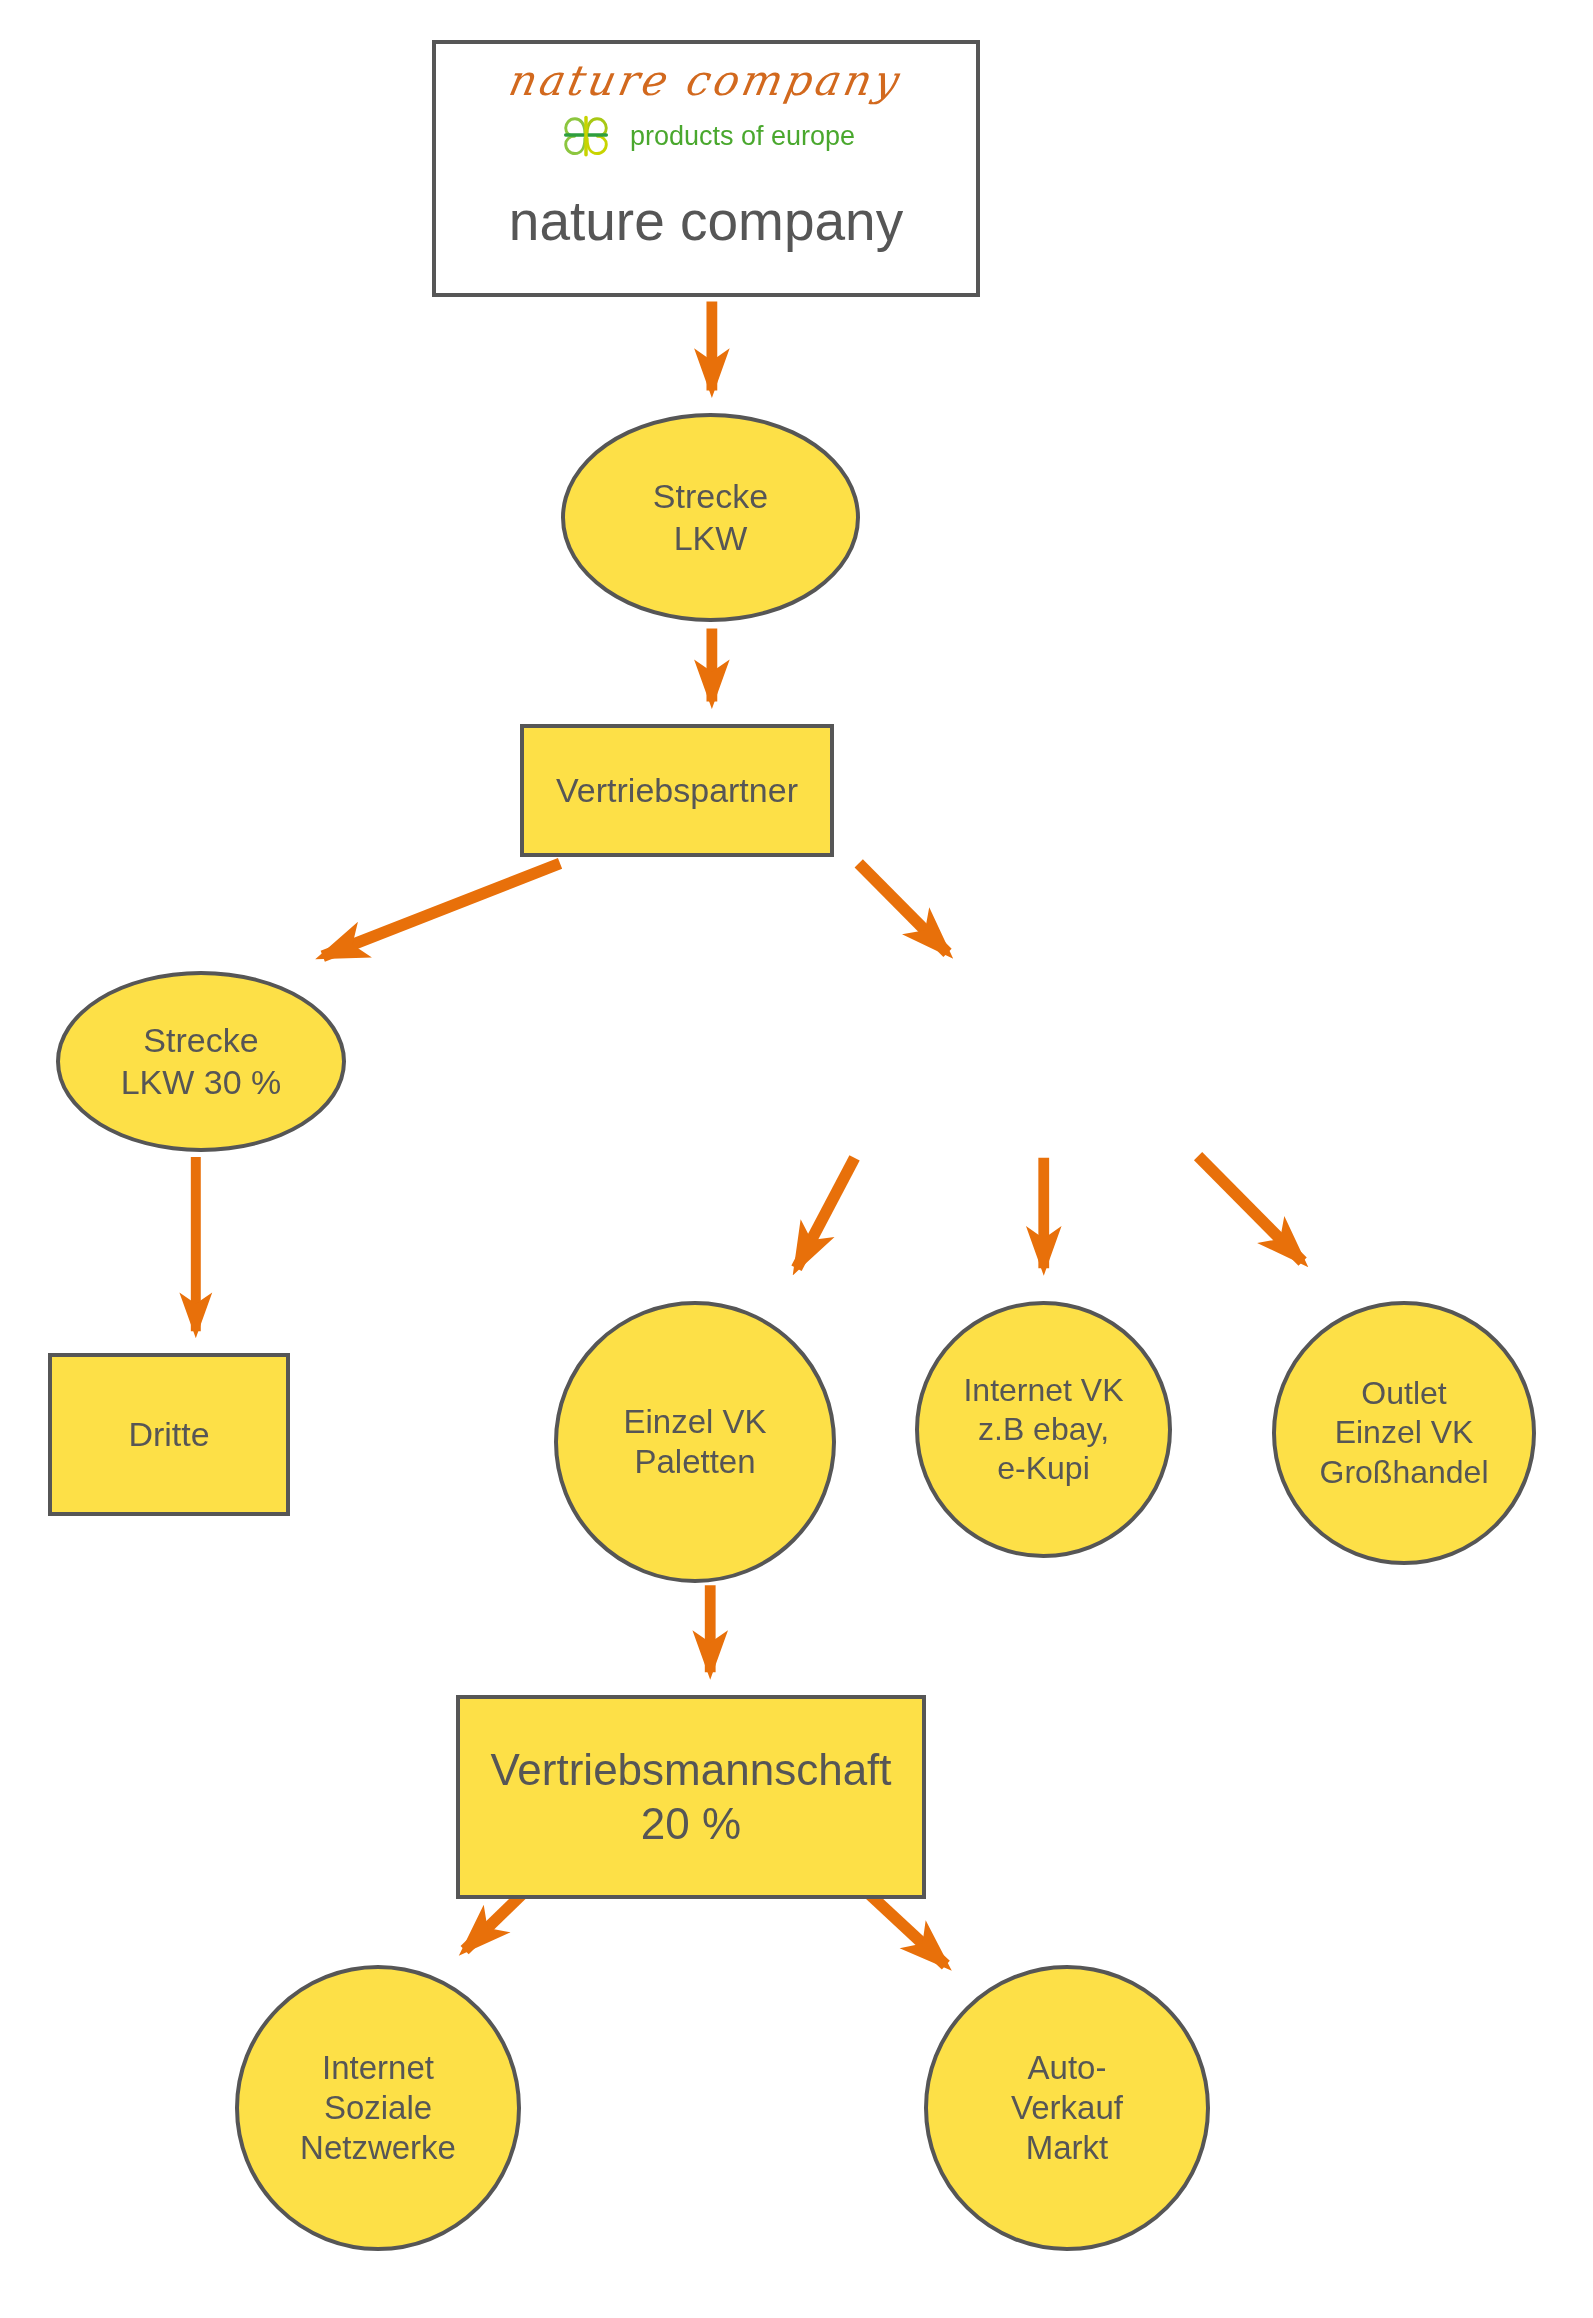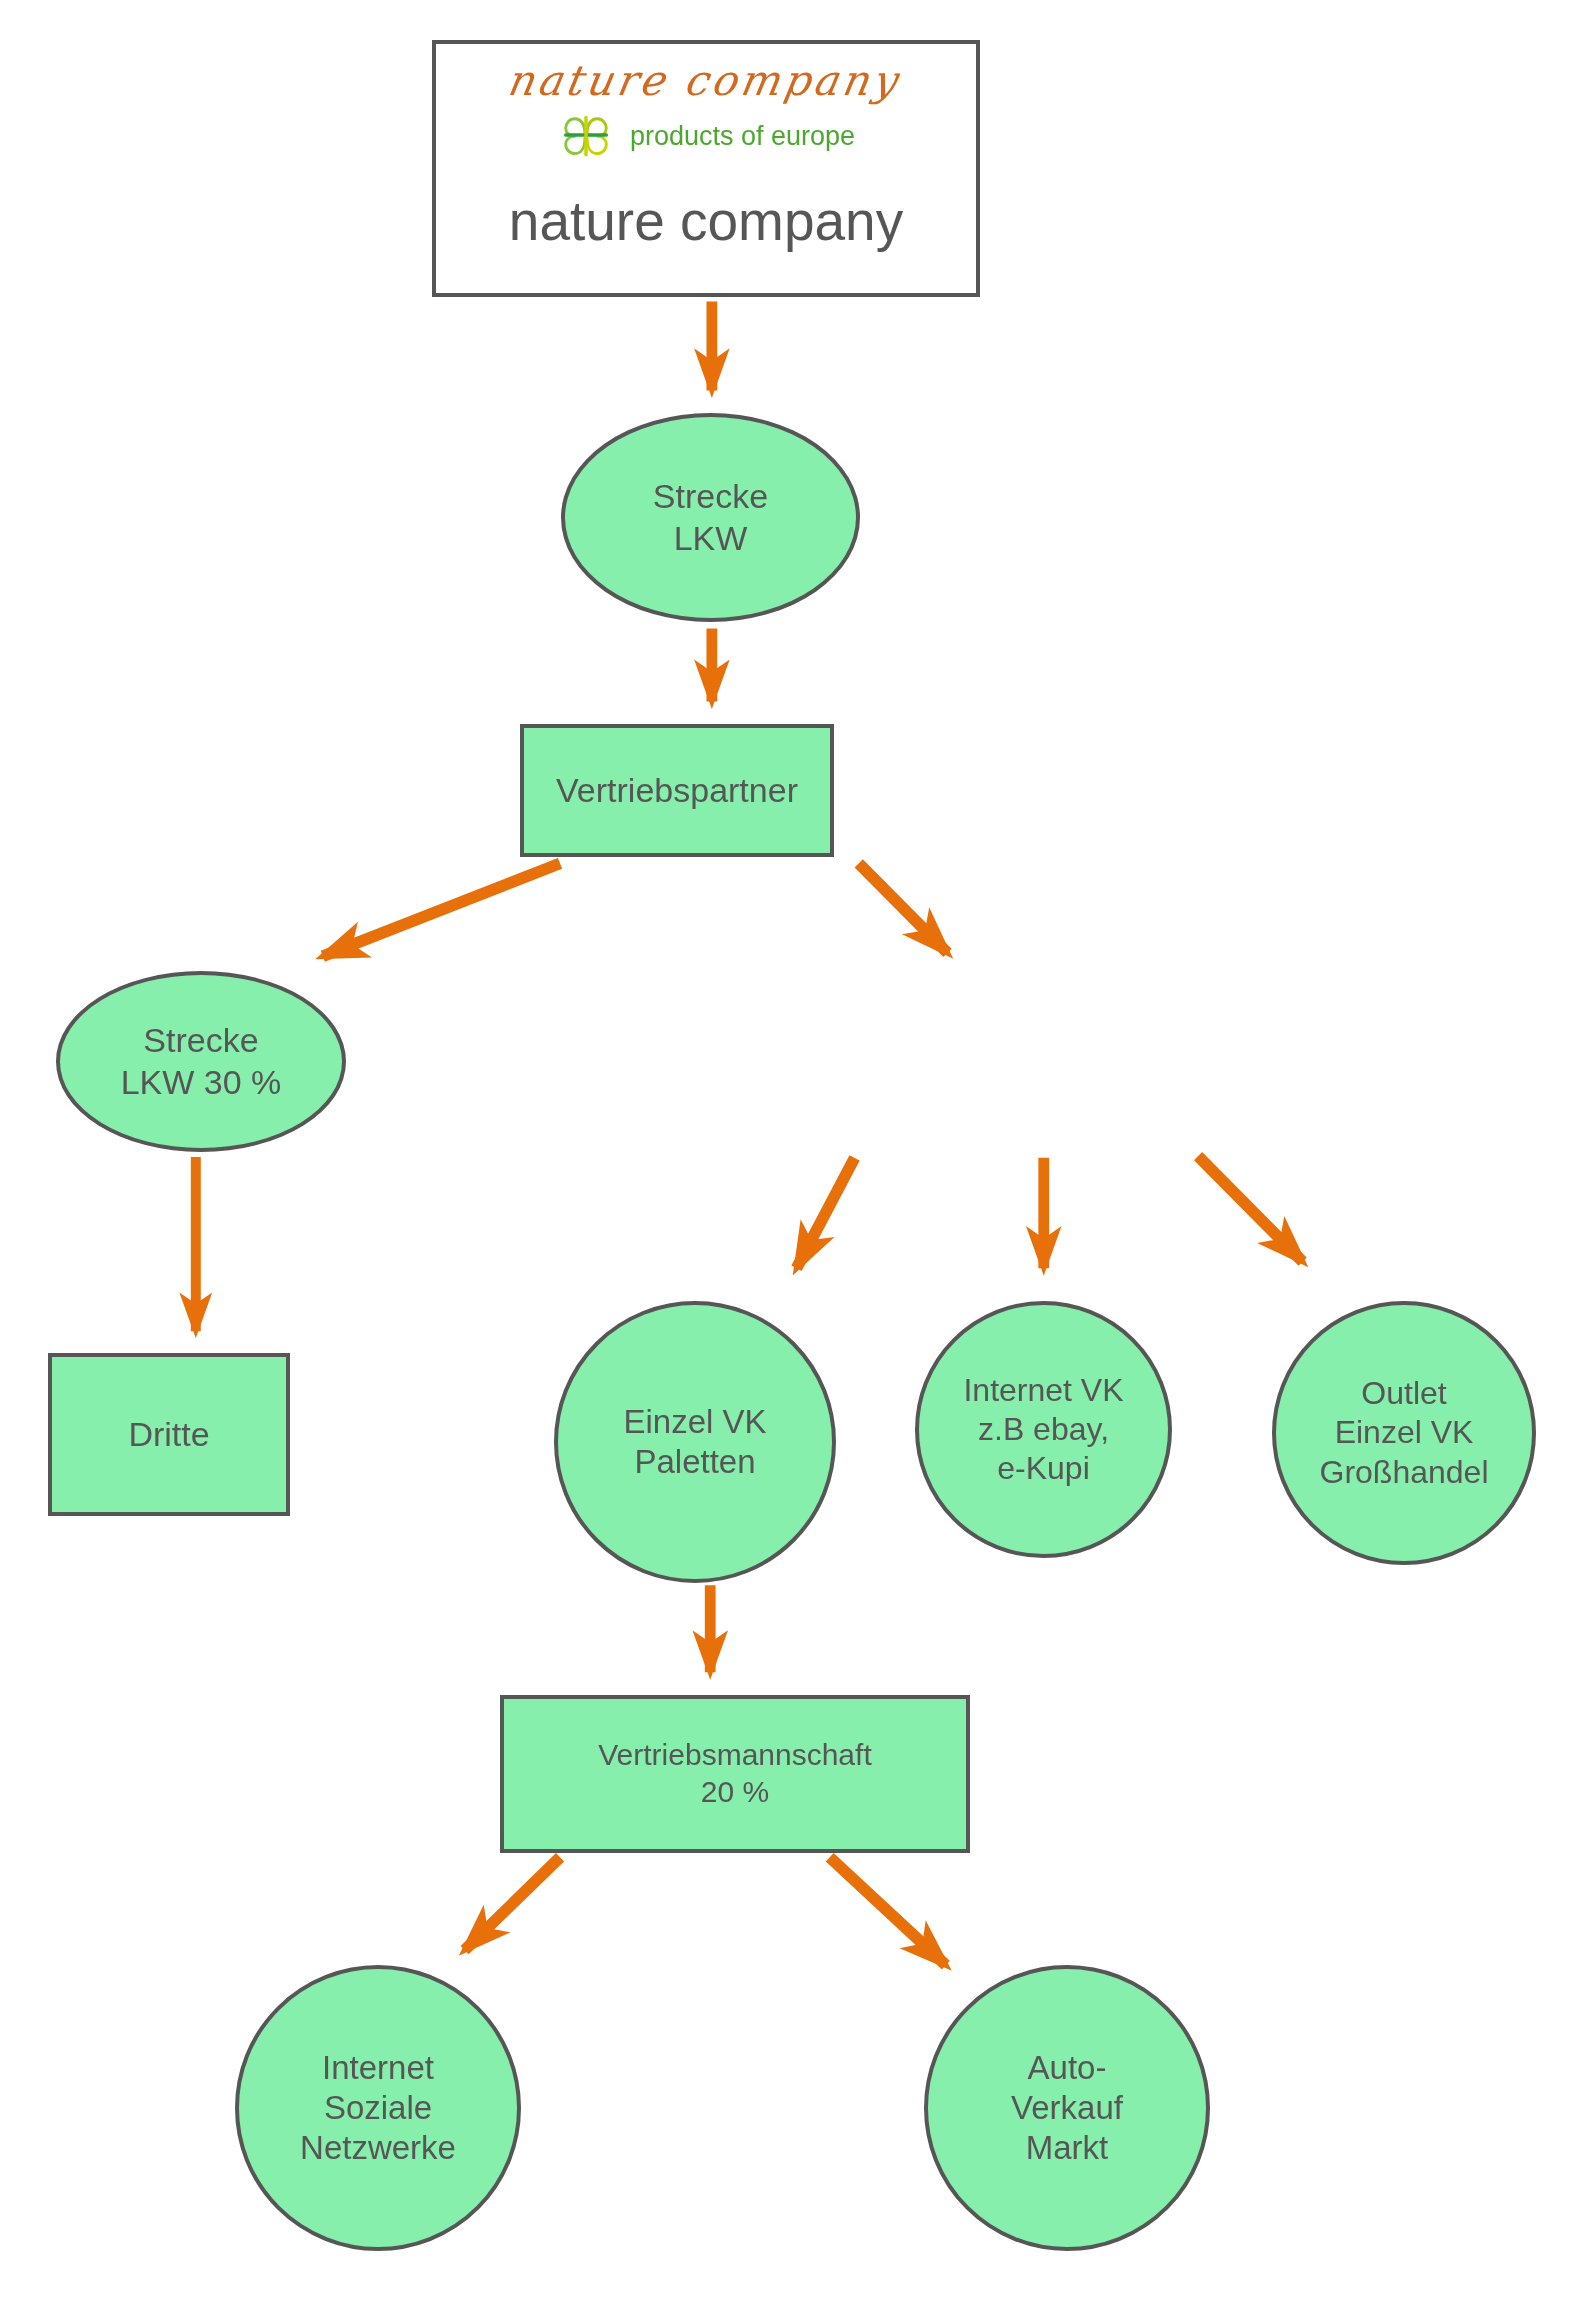--- a/index.html
+++ b/index.html
@@ -27,21 +27,21 @@
   }
 
   .node {
     position: absolute;
     box-sizing: border-box;
     display: flex;
     align-items: center;
     justify-content: center;
     text-align: center;
     color: #565656;
-    background: #86efac;
+    background: #fde047;
     border: 4.1px solid #565656;
     line-height: 1.22;
     white-space: pre-line;
     font-weight: 400;
   }
   .node.rect { border-radius: 0; }
   .node.ellipse { border-radius: 50%; }
 
   
   #logo-card {
@@ -91,21 +91,21 @@
 
   
   #node-strecke-lkw   { left: 561px;  top: 413px;  width: 299px; height: 209px; font-size: 34px; }
   #node-vertriebspartner { left: 520px; top: 724px; width: 314px; height: 133px; font-size: 34px; }
   #node-strecke-lkw-30 { left: 56px;  top: 971px; width: 290px; height: 181px; font-size: 34px; }
   #node-lagerverkauf   { left: 920px; top: 971px; width: 285px; height: 181px; font-size: 34px; }
   #node-dritte         { left: 48px;  top: 1353px; width: 242px; height: 163px; font-size: 34px; }
   #node-einzel-vk      { left: 554px;  top: 1301px; width: 282px; height: 282px; font-size: 33px; }
   #node-internet-vk    { left: 915px; top: 1301px; width: 257px; height: 257px; font-size: 32px; }
   #node-outlet         { left: 1272px; top: 1301px; width: 264px; height: 264px; font-size: 32px; }
-  #node-vertriebsmannschaft { left: 500px; top: 1695px; width: 470px; height: 158px; font-size: 30px; }
+  #node-vertriebsmannschaft { left: 456px; top: 1695px; width: 470px; height: 204px; font-size: 44px; }
   #node-internet-soz   { left: 235px;  top: 1965px; width: 286px; height: 286px; font-size: 33px; }
   #node-auto-verkauf   { left: 924px; top: 1965px; width: 286px; height: 286px; font-size: 33px; }
 </style>
 </head>
 <body>
 
 <div id="stage">
 
   <svg class="edges" viewBox="0 0 1920 2794">
     <defs>

